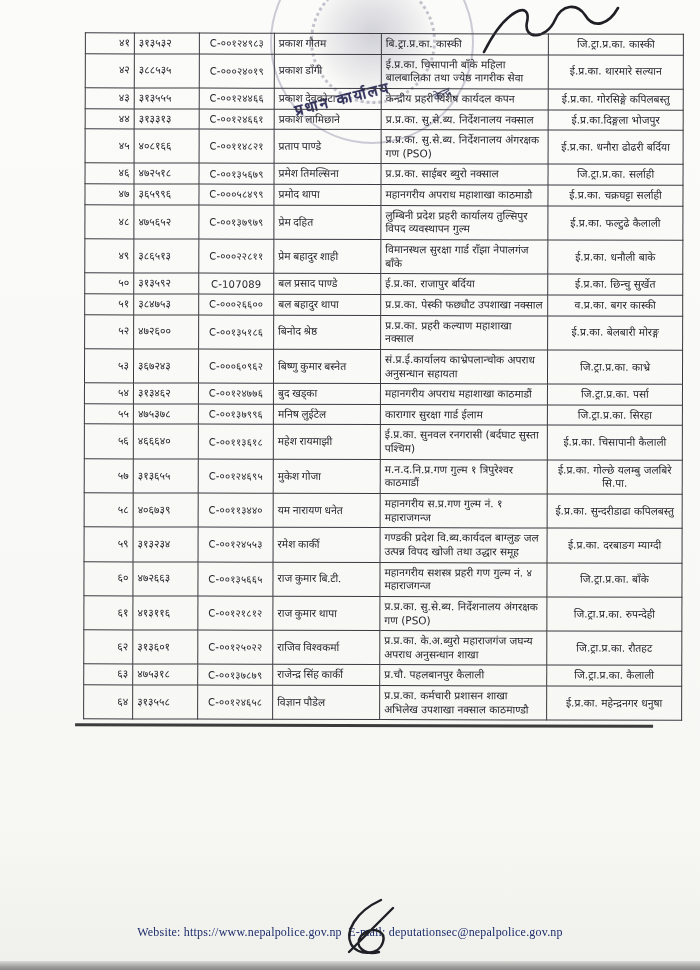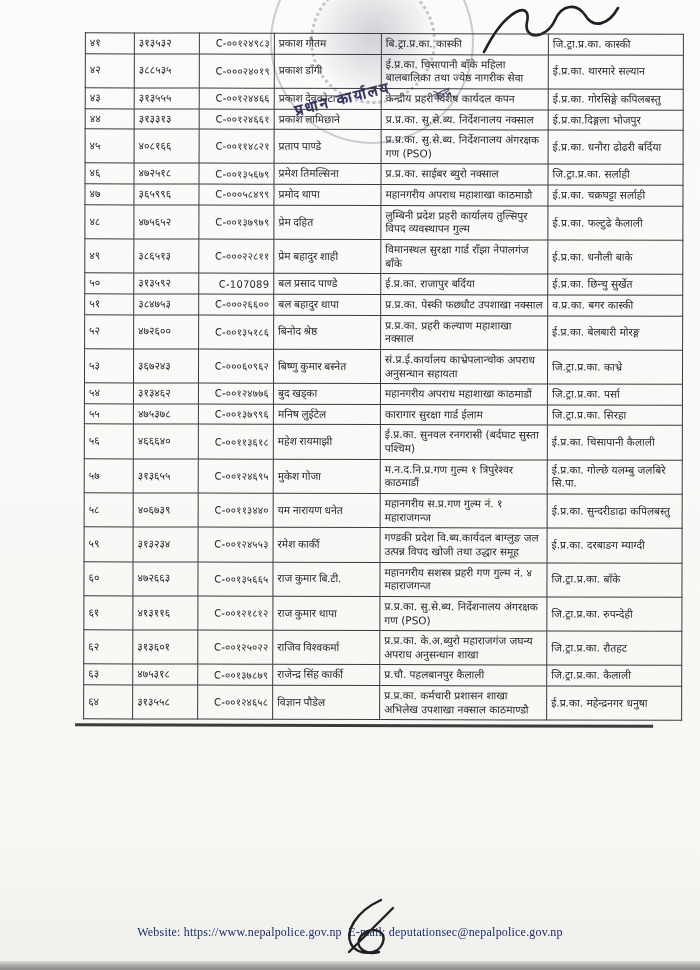--- a/index.html
+++ b/index.html
@@ -21,26 +21,26 @@
   }
   table.roster{
     width:560px;border-collapse:collapse;table-layout:fixed;
     font-size:10.5px;line-height:1.3;color:#26262e;
   }
   table.roster td{
     border:1px solid #3a3a40;
     padding:3px 4px;vertical-align:middle;
     word-wrap:break-word;
   }
-  td.col-sn{width:40px;text-align:left;margin-top:40px;}
+  td.col-sn{width:40px;text-align:right;margin-top:40px;}
   td.col-regno{width:56px;text-align:left;}
-  td.col-cid{width:66px;text-align:right;font-size:10px;letter-spacing:.2px;}
+  td.col-cid{width:66px;text-align:center;font-size:10px;letter-spacing:.2px;}
   td.col-name{width:98px;text-align:left;font-family:Liberation Serif, serif;}
   td.col-office{width:158px;text-align:left;}
-  td.col-assigned{width:126px;text-align:left;}
+  td.col-assigned{width:126px;text-align:center;}
   
   .footer{
     position:absolute;left:0;top:925px;width:700px;text-align:center;
     font-family:"Liberation Serif","DejaVu Serif",serif;
     font-size:12px;color:#1d2d6b;letter-spacing:.2px;
   }
   .footer span{white-space:nowrap;}
   
   .stamp{position:absolute;left:255px;top:-60px;width:260px;height:230px;pointer-events:none;}
   .stamp-circle-outer{

